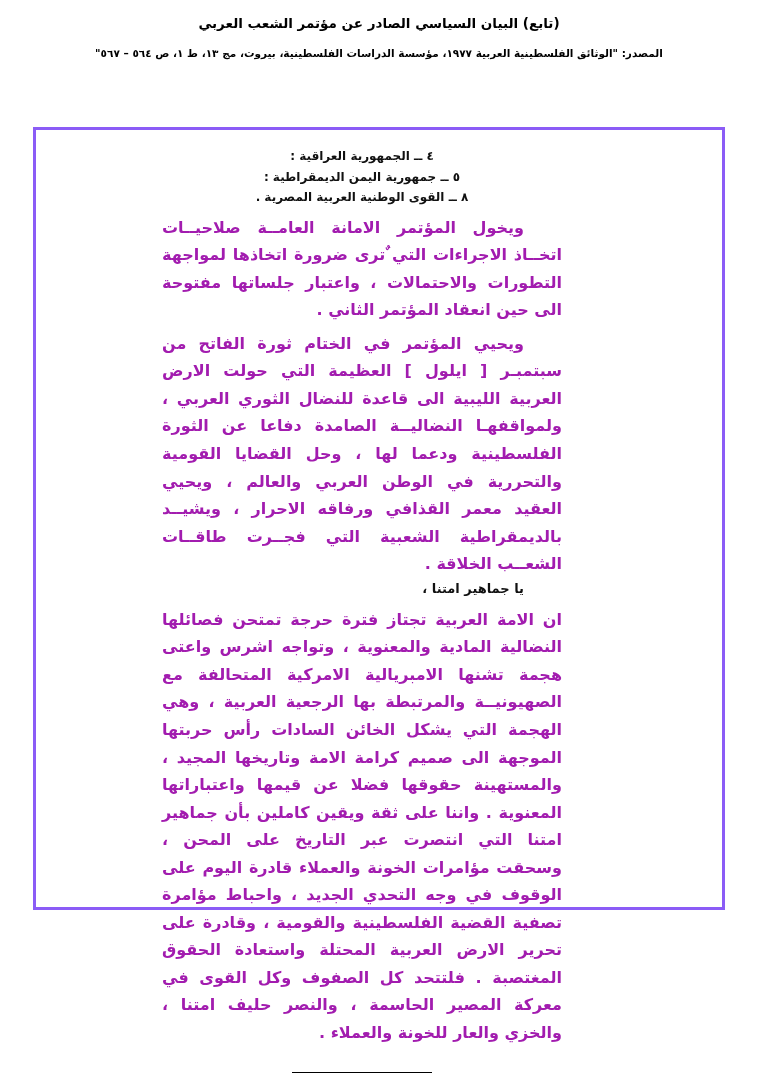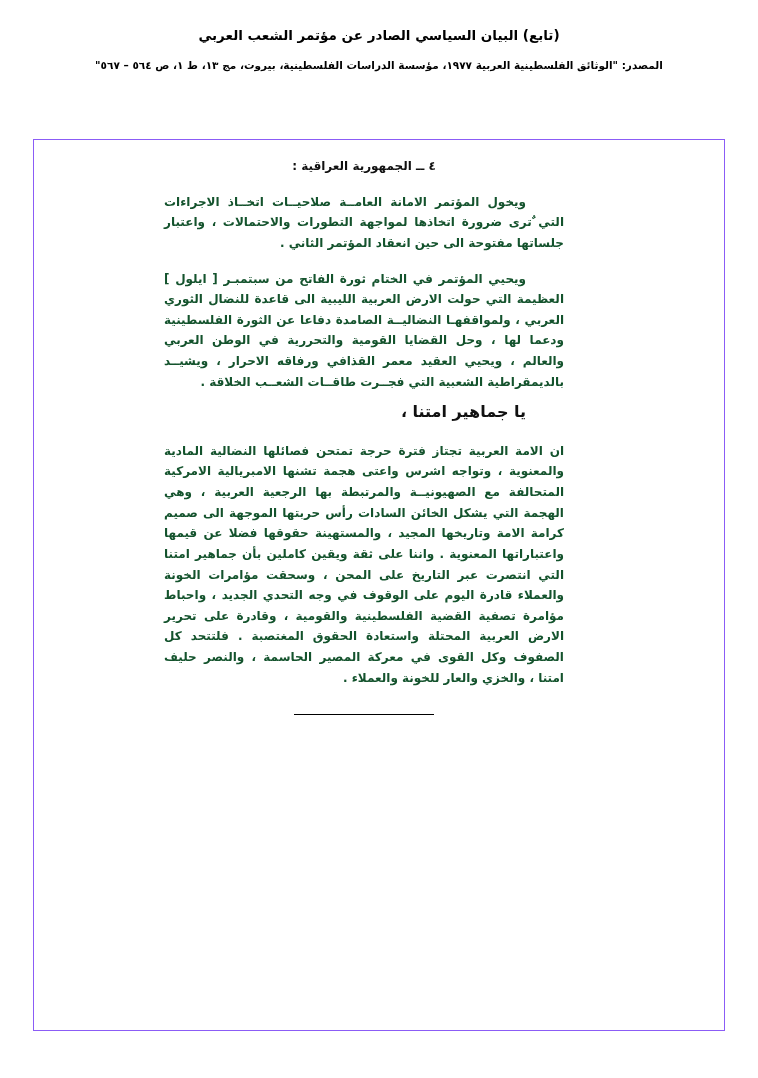--- a/index.html
+++ b/index.html
@@ -19,80 +19,80 @@
     width: 758px;
     height: 1078px;
     position: relative;
     box-sizing: border-box;
   }
   .doc-title {
     text-align: center;
     font-size: 13.5px;
     font-weight: bold;
     color: #000000;
-    margin-top: 26px;
+    margin-top: 14px;
     letter-spacing: 0px;
     line-height: 1.4;
   }
   .doc-source {
     text-align: center;
     font-size: 10.5px;
     font-weight: bold;
     color: #000000;
     margin-top: 13px;
     line-height: 1.4;
   }
   .frame {
     position: absolute;
     top: 113px;
     right: 33px;
     left: 33px;
-    height: 892px;
-    border: 1px solid #8b5cf6;
+    height: 783px;
+    border: 3px solid #8b5cf6;
     box-sizing: border-box;
     background: #ffffff;
   }
   .content {
     position: absolute;
     top: 16px;
     right: 160px;
     width: 400px;
   }
   .list-line {
     text-align: center;
     font-size: 12px;
     line-height: 1.72;
     font-weight: bold;
     color: #111;
     white-space: nowrap;
   }
   .para {
-    font-size: 12px;
+    font-size: 16px;
     line-height: 1.72;
     text-align: justify;
     text-align-last: justify;
     font-weight: bold;
-    color: #14532d;
-    margin-top: 15px;
+    color: #a21caf;
+    margin-top: 6px;
   }
   .para.indent::before {
     content: "";
     display: inline-block;
     width: 38px;
   }
   .para.last-right {
     text-align-last: right;
   }
   .salutation {
-    font-size: 16px;
+    font-size: 13px;
     line-height: 1.72;
     font-weight: bold;
     color: #111;
     text-align: right;
-    margin-top: 6px;
+    margin-top: 0;
     padding-right: 38px;
   }
   .rule {
     width: 140px;
     height: 0;
     border-top: 1.3px solid #000;
     margin: 26px auto 0 auto;
   }
 </style>
 </head>
@@ -100,20 +100,22 @@
 
 <div class="page">
 
   <div class="doc-title">(تابع) البيان السياسي الصادر عن مؤتمر الشعب العربي</div>
   <div class="doc-source">المصدر:  "الوثائق الفلسطينية العربية ١٩٧٧، مؤسسة الدراسات الفلسطينية، بيروت، مج ١٣، ط ١، ص ٥٦٤ – ٥٦٧"</div>
 
   <div class="frame">
     <div class="content">
 
       <div class="list-line">٤ ــ الجمهورية العراقية :</div>
+      <div class="list-line">٥ ــ جمهورية اليمن الديمقراطية :</div>
+      <div class="list-line">٨ ــ القوى الوطنية العربية المصرية .</div>
 
       <div class="para indent last-right">ويخول المؤتمر الامانة العامــة صلاحيــات اتخــاذ الاجراءات التي ٌترى ضرورة اتخاذها لمواجهة التطورات والاحتمالات ، واعتبار جلساتها مفتوحة الى حين انعقاد المؤتمر الثاني .</div>
       <div class="para indent last-right">ويحيي المؤتمر في الختام ثورة الفاتح من سبتمبـر [ ايلول ] العظيمة التي حولت الارض العربية الليبية الى قاعدة للنضال الثوري العربي ، ولمواقفهـا النضاليــة الصامدة دفاعا عن الثورة الفلسطينية ودعما لها ، وحل القضايا القومية والتحررية في الوطن العربي والعالم ، ويحيي العقيد معمر القذافي ورفاقه الاحرار ، ويشيــد بالديمقراطية الشعبية التي فجــرت طاقــات الشعــب الخلاقة .</div>
 
       <div class="salutation">يا جماهير امتنا ،</div>
 
       <div class="para last-right">ان الامة العربية تجتاز فترة حرجة تمتحن فصائلها النضالية المادية والمعنوية ، وتواجه اشرس واعتى هجمة تشنها الامبريالية الامركية المتحالفة مع الصهيونيــة والمرتبطة بها الرجعية العربية ، وهي الهجمة التي يشكل الخائن السادات رأس حربتها الموجهة الى صميم كرامة الامة وتاريخها المجيد ، والمستهينة حقوقها فضلا عن قيمها واعتباراتها المعنوية . واننا على ثقة ويقين كاملين بأن جماهير امتنا التي انتصرت عبر التاريخ على المحن ، وسحقت مؤامرات الخونة والعملاء قادرة اليوم على الوقوف في وجه التحدي الجديد ، واحباط مؤامرة تصفية القضية الفلسطينية والقومية ، وقادرة على تحرير الارض العربية المحتلة واستعادة الحقوق المغتصبة . فلتتحد كل الصفوف وكل القوى في معركة المصير الحاسمة ، والنصر حليف امتنا ، والخزي والعار للخونة والعملاء .</div>
 
       <div class="rule"></div>
     </div>

